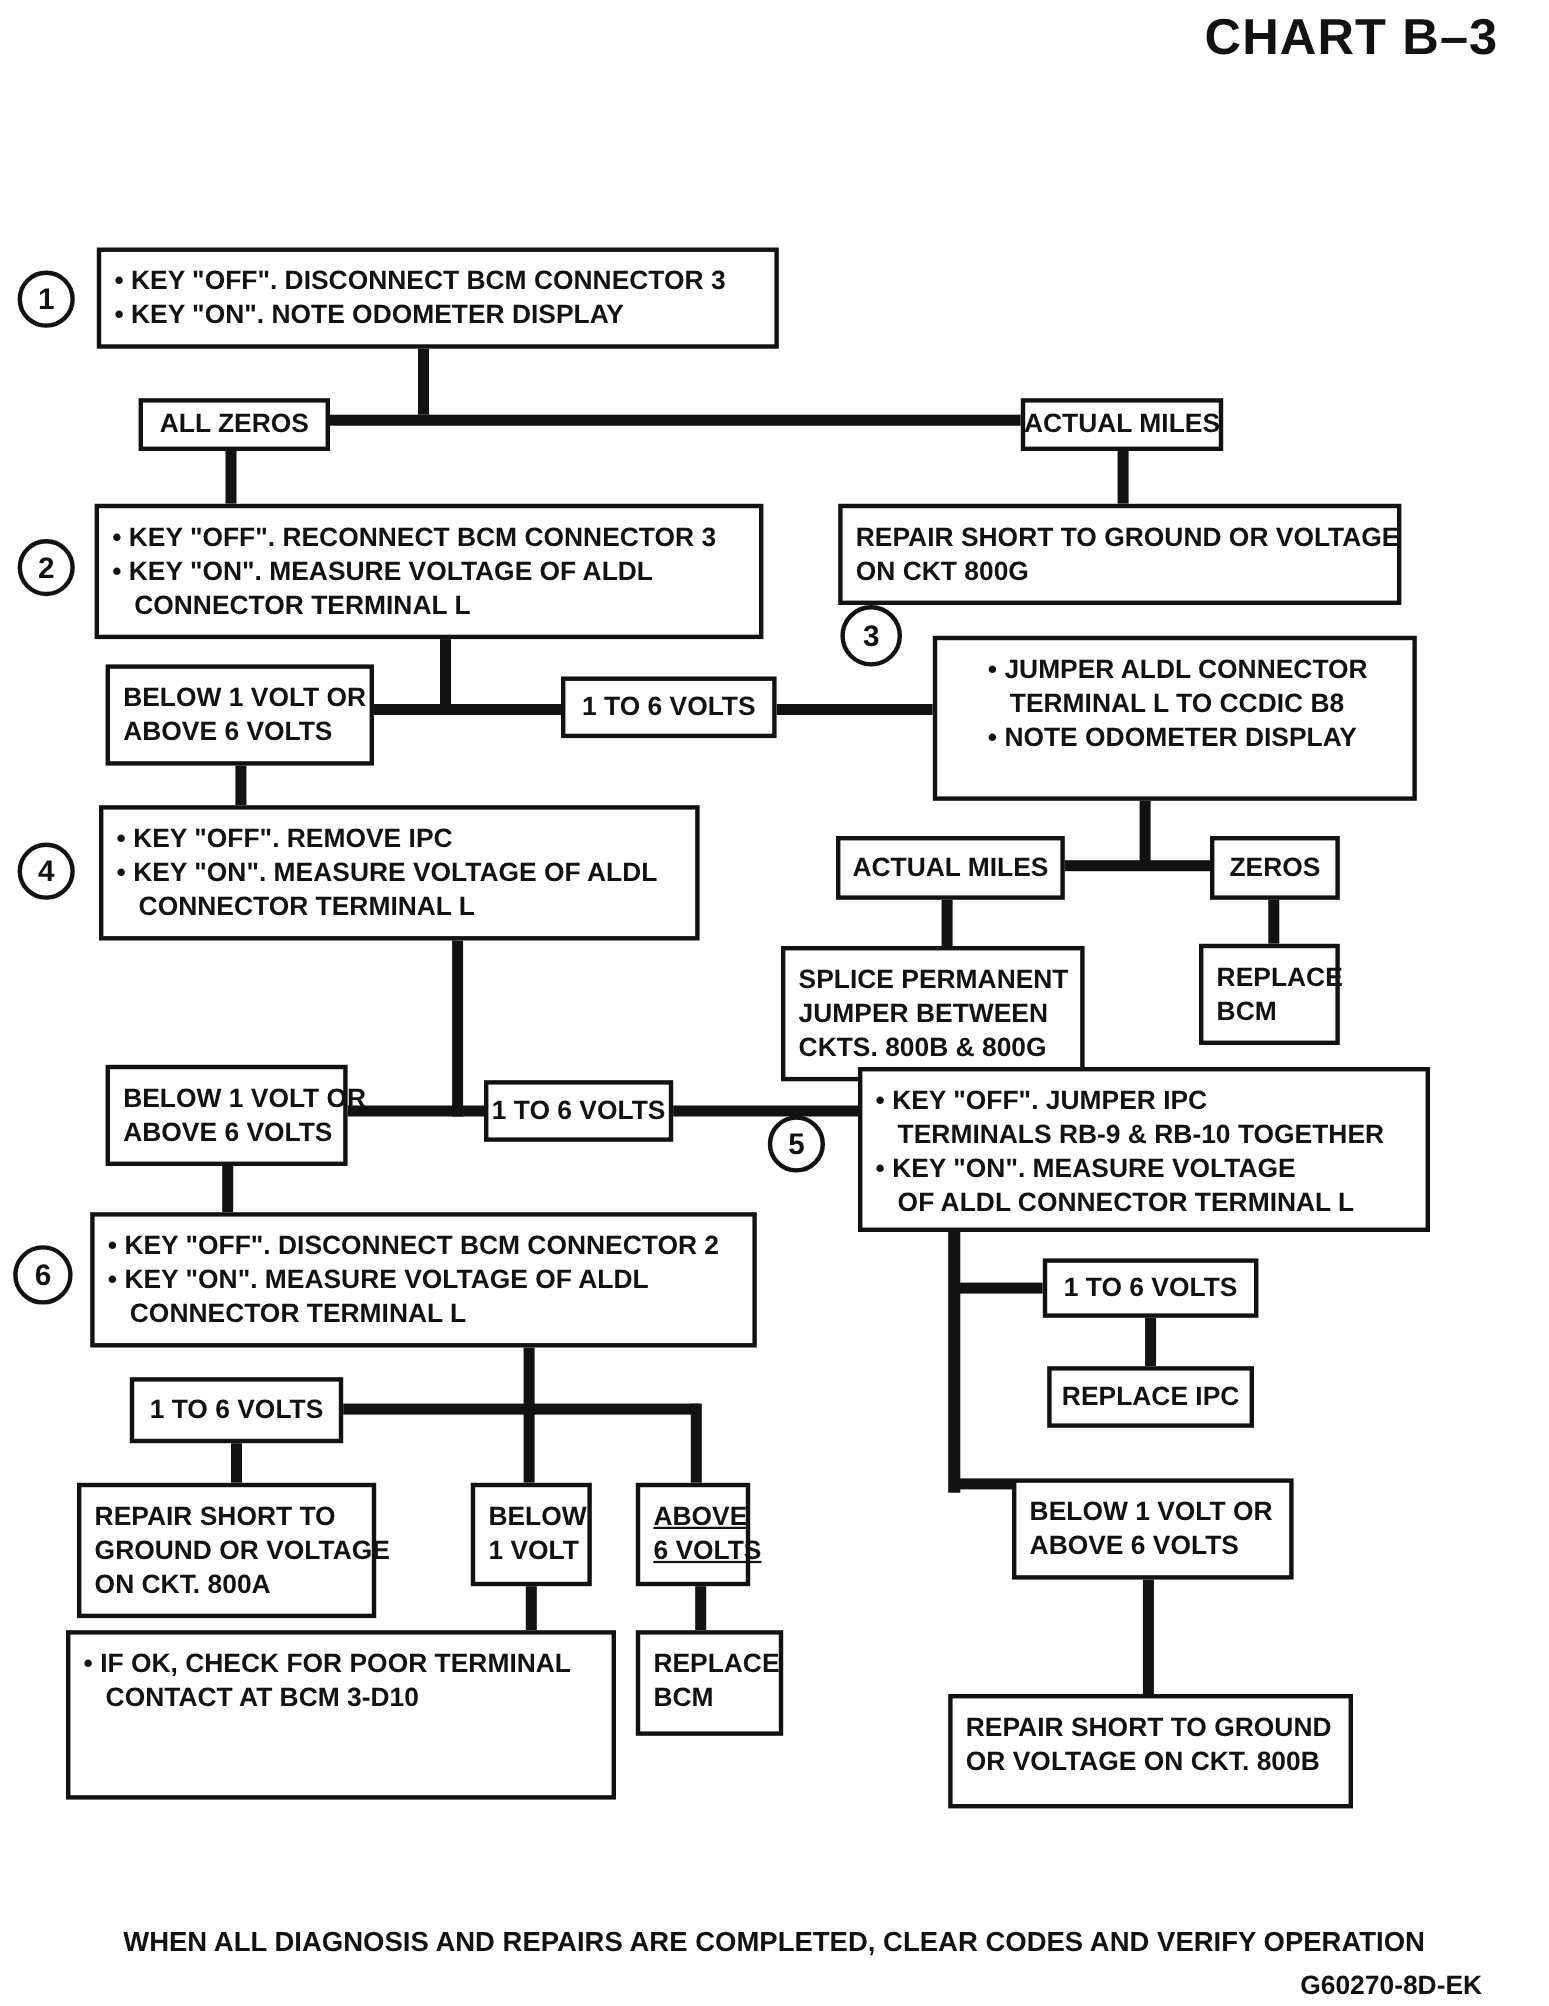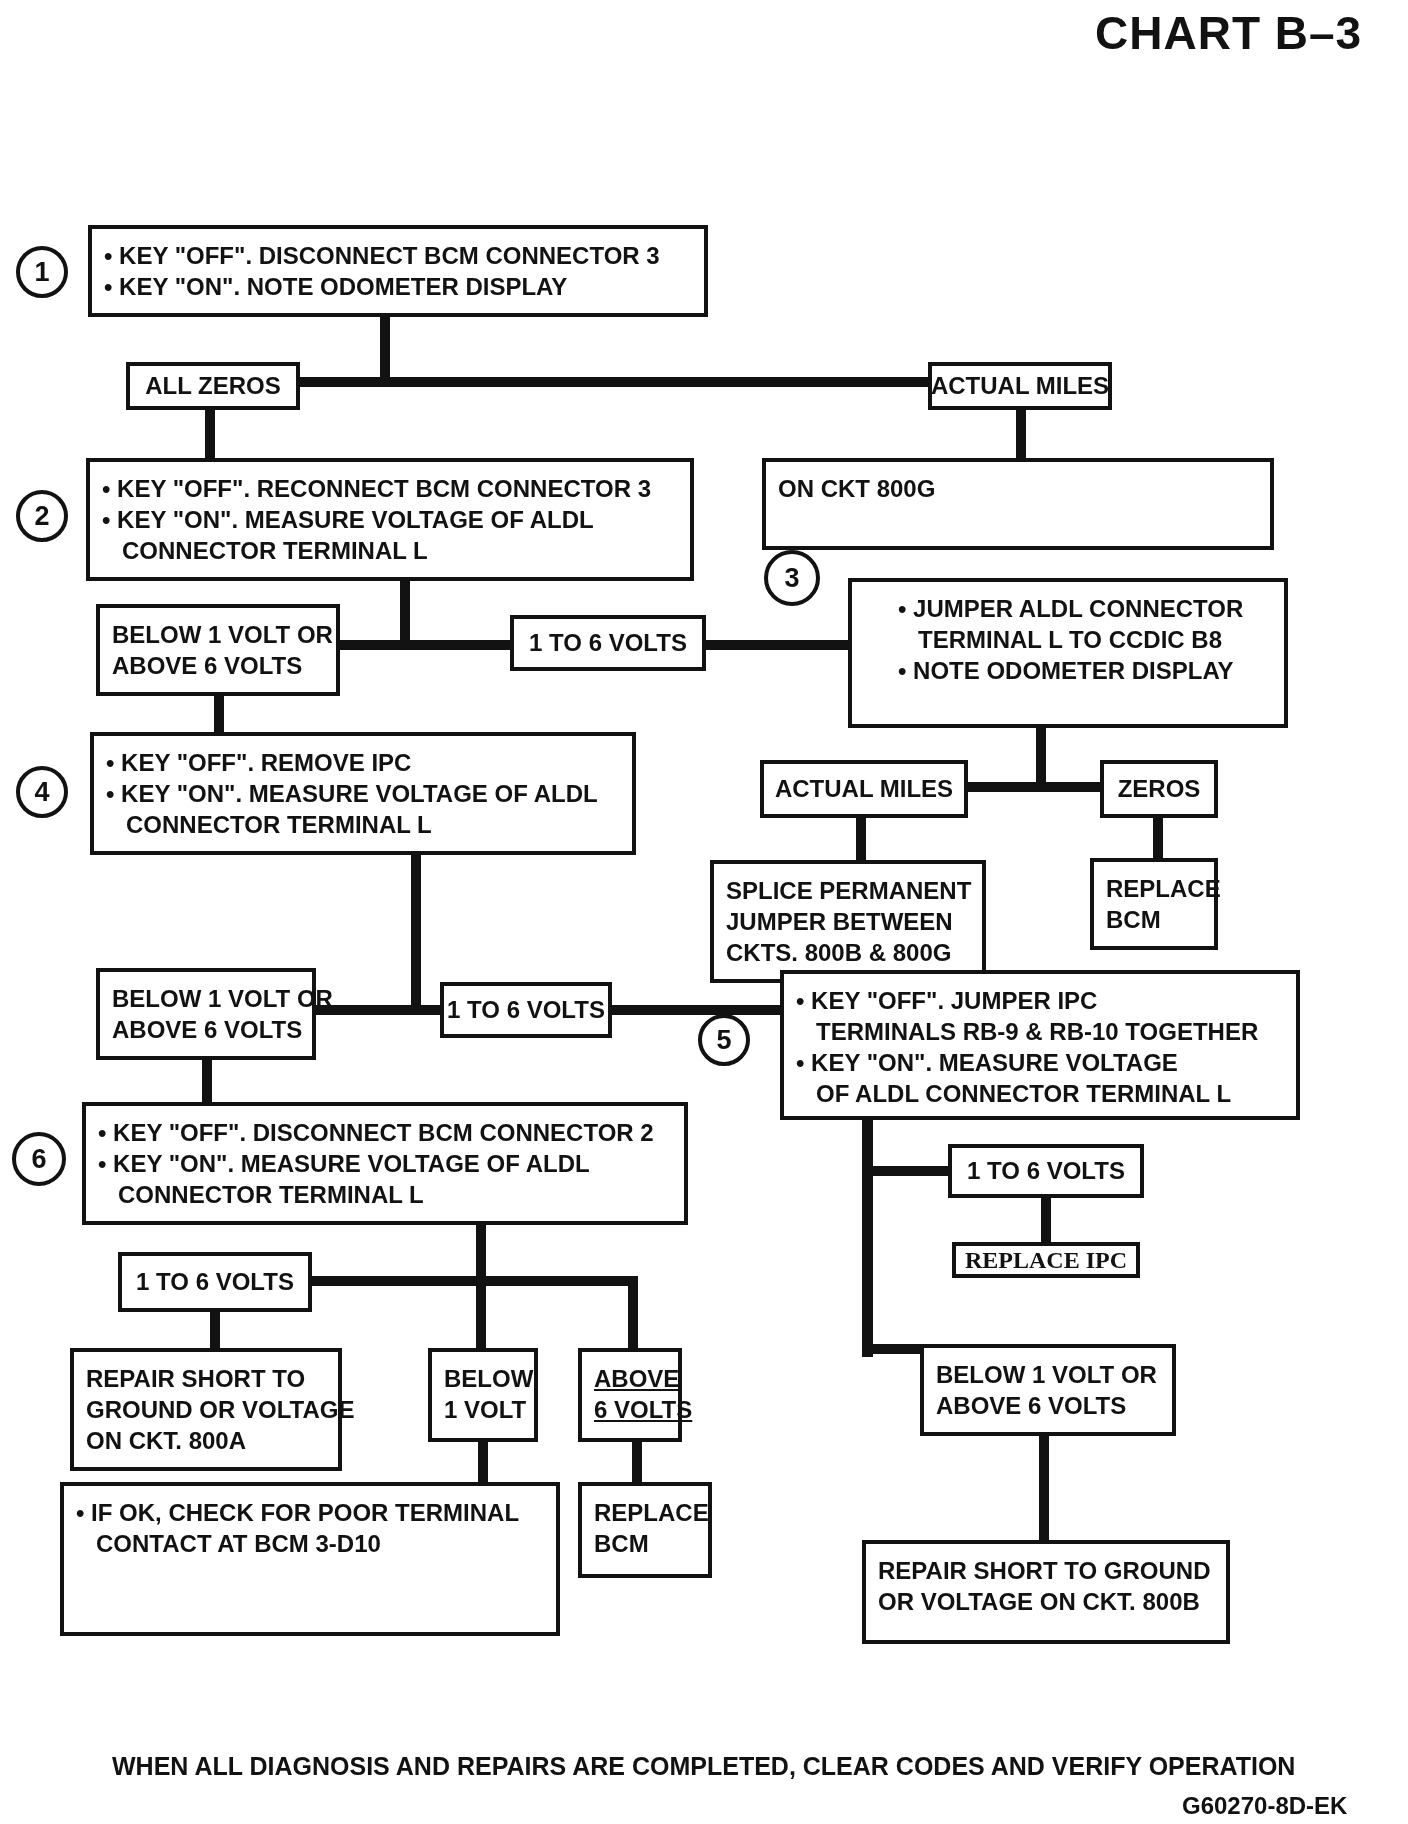--- a/index.html
+++ b/index.html
@@ -59,20 +59,21 @@
   <div class="vline" style="left:205px;top:410px;width:10px;height:48px;"></div>
   <div class="vline" style="left:1016px;top:410px;width:10px;height:48px;"></div>
 
   <div class="circle" style="left:16px;top:490px;width:52px;height:52px;">2</div>
   <div class="box" style="left:86px;top:458px;width:608px;height:123px;">
       <div>• KEY "OFF". RECONNECT BCM CONNECTOR 3</div>
       <div>• KEY "ON". MEASURE VOLTAGE OF ALDL</div>
       <div>   CONNECTOR TERMINAL L</div>
     </div>
   <div class="box" style="left:762px;top:458px;width:512px;height:92px;">
+      <div>REPAIR SHORT TO GROUND OR VOLTAGE</div>
       <div>ON CKT 800G</div>
     </div>
 
   <div class="vline" style="left:400px;top:581px;width:10px;height:59px;"></div>
   <div class="hline" style="left:340px;top:640px;width:170px;height:10px;"></div>
   <div class="hline" style="left:706px;top:640px;width:142px;height:10px;"></div>
 
   <div class="box" style="left:96px;top:604px;width:244px;height:92px;">
       <div>BELOW 1 VOLT OR</div>
       <div>ABOVE 6 VOLTS</div>
@@ -137,21 +138,21 @@
   <div class="box" style="left:82px;top:1102px;width:606px;height:123px;">
       <div>• KEY "OFF". DISCONNECT BCM CONNECTOR 2</div>
       <div>• KEY "ON". MEASURE VOLTAGE OF ALDL</div>
       <div>   CONNECTOR TERMINAL L</div>
     </div>
 
   <div class="vline" style="left:862px;top:1120px;width:11px;height:237px;"></div>
   <div class="hline" style="left:871px;top:1166px;width:77px;height:10px;"></div>
   <div class="tag" style="left:948px;top:1144px;width:196px;height:54px;">1 TO 6 VOLTS</div>
   <div class="vline" style="left:1041px;top:1198px;width:10px;height:44px;"></div>
-  <div class="tag" style="left:952px;top:1242px;width:188px;height:36px;font-family:Liberation Serif, serif;">REPLACE IPC</div>
+  <div class="tag" style="left:952px;top:1242px;width:188px;height:56px;">REPLACE IPC</div>
 
   <div class="hline" style="left:864px;top:1344px;width:56px;height:10px;"></div>
   <div class="box" style="left:920px;top:1344px;width:256px;height:92px;">
       <div>BELOW 1 VOLT OR</div>
       <div>ABOVE 6 VOLTS</div>
     </div>
   <div class="vline" style="left:1039px;top:1436px;width:10px;height:104px;"></div>
   <div class="box" style="left:862px;top:1540px;width:368px;height:104px;">
       <div>REPAIR SHORT TO GROUND</div>
       <div>OR VOLTAGE ON CKT. 800B</div>

